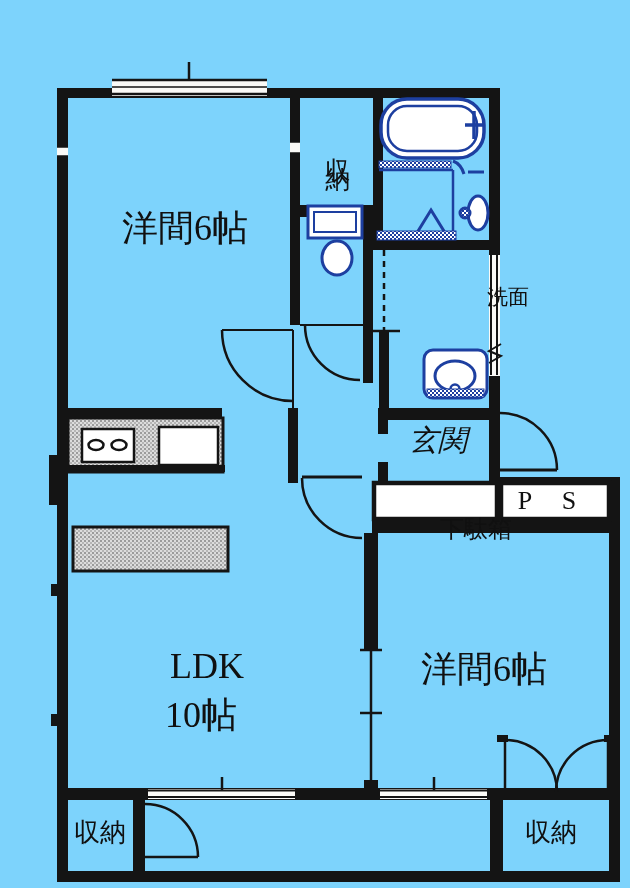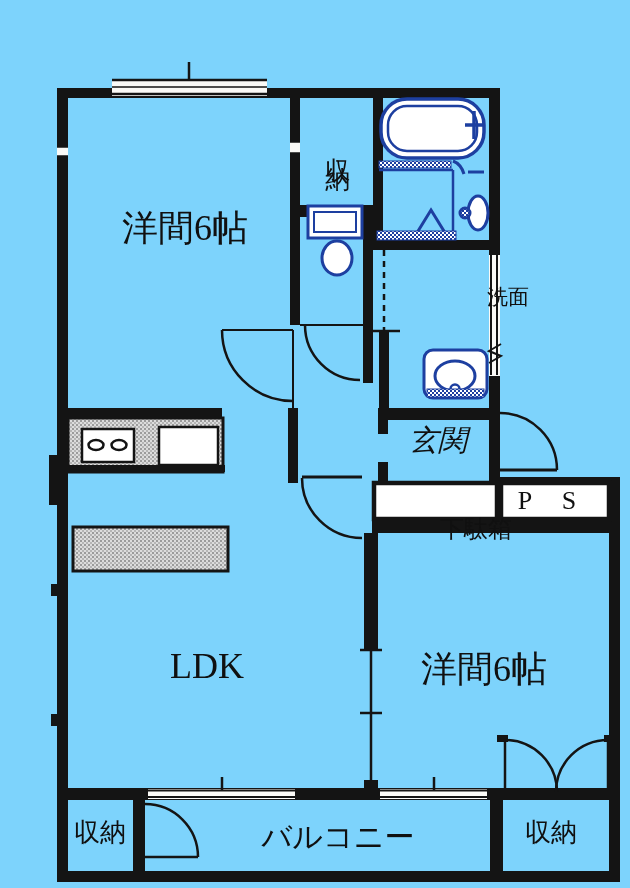--- a/index.html
+++ b/index.html
@@ -204,18 +204,18 @@
   </g>
 </svg>
 
   <div class="label" style="left:185px;top:229px;font-size:36px;">洋間6帖</div>
   <div class="label vert" style="left:337px;top:147px;font-size:25px;transform:translate(-50%,-50%);">収納</div>
   <div class="label" style="left:468px;top:297px;font-size:21px;margin-left:40px;">洗面</div>
   <div class="label" style="left:438px;top:440px;font-size:29px;font-style:italic;">玄関</div>
   <div class="label" style="left:436px;top:530px;font-size:24px;margin-left:40px;">下駄箱</div>
   <div class="label" style="left:553px;top:501px;font-size:26px;letter-spacing:12px;">P S</div>
   <div class="label" style="left:207px;top:667px;font-size:36px;">LDK</div>
+  <div class="label" style="left:201px;top:716px;font-size:36px;">10帖</div>
   <div class="label" style="left:484px;top:670px;font-size:36px;">洋間6帖</div>
   <div class="label" style="left:100px;top:833px;font-size:26px;">収納</div>
-  <div class="label" style="left:338px;top:837px;font-size:30px;">バルコニー</div>
   <div class="label" style="left:551px;top:833px;font-size:26px;">収納</div>
 
 </div>
 
 </body></html>

